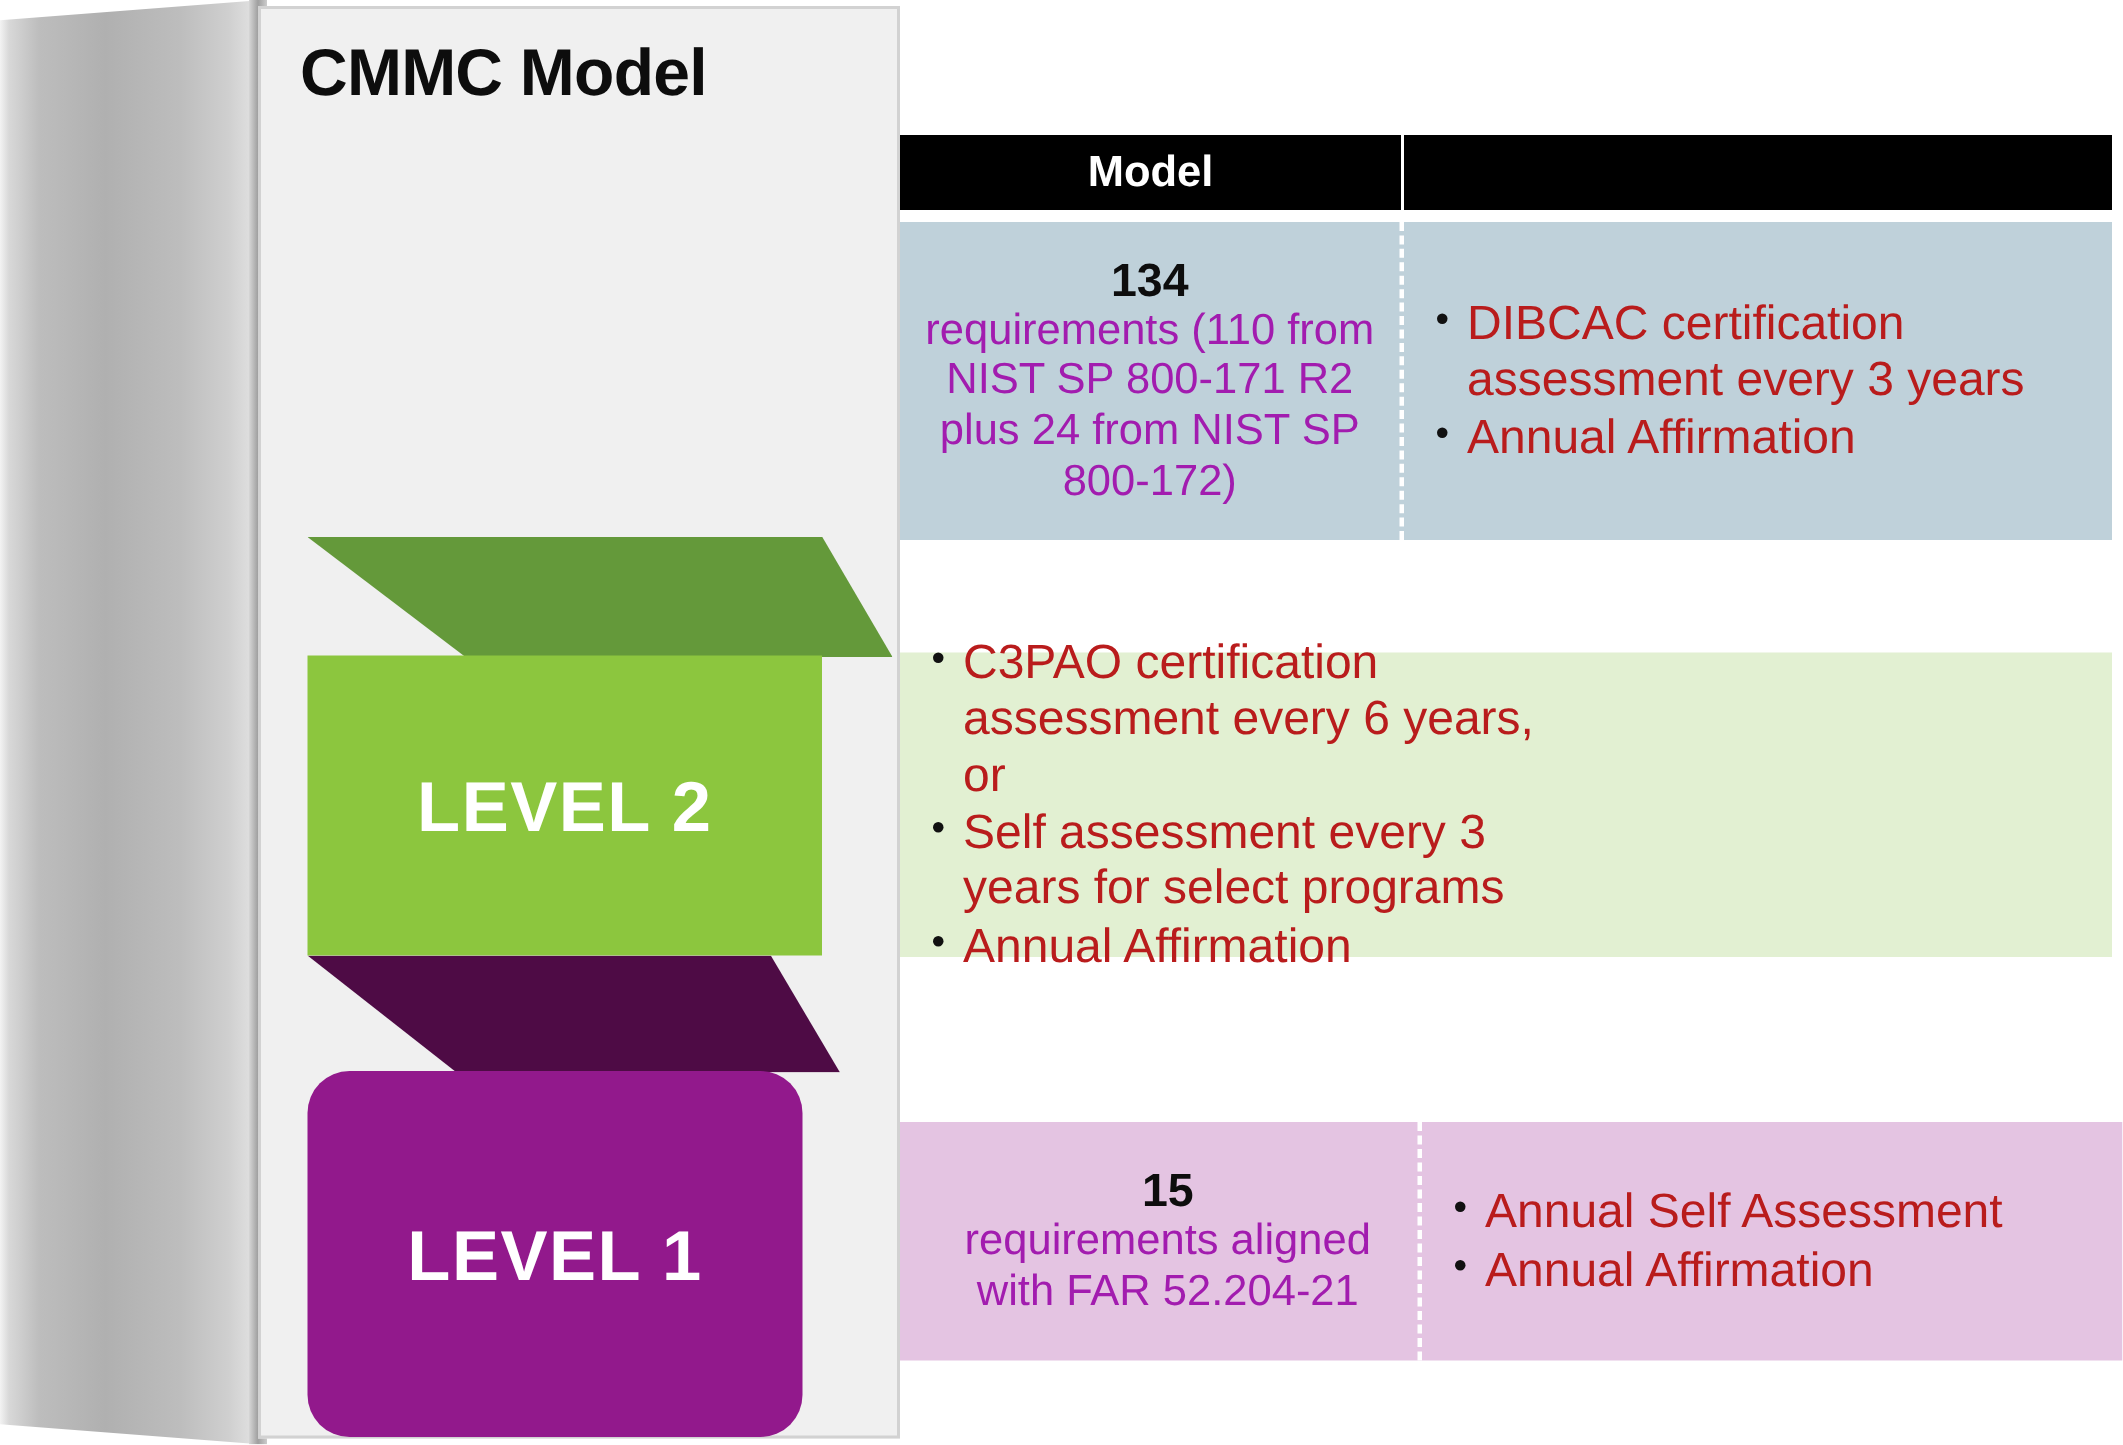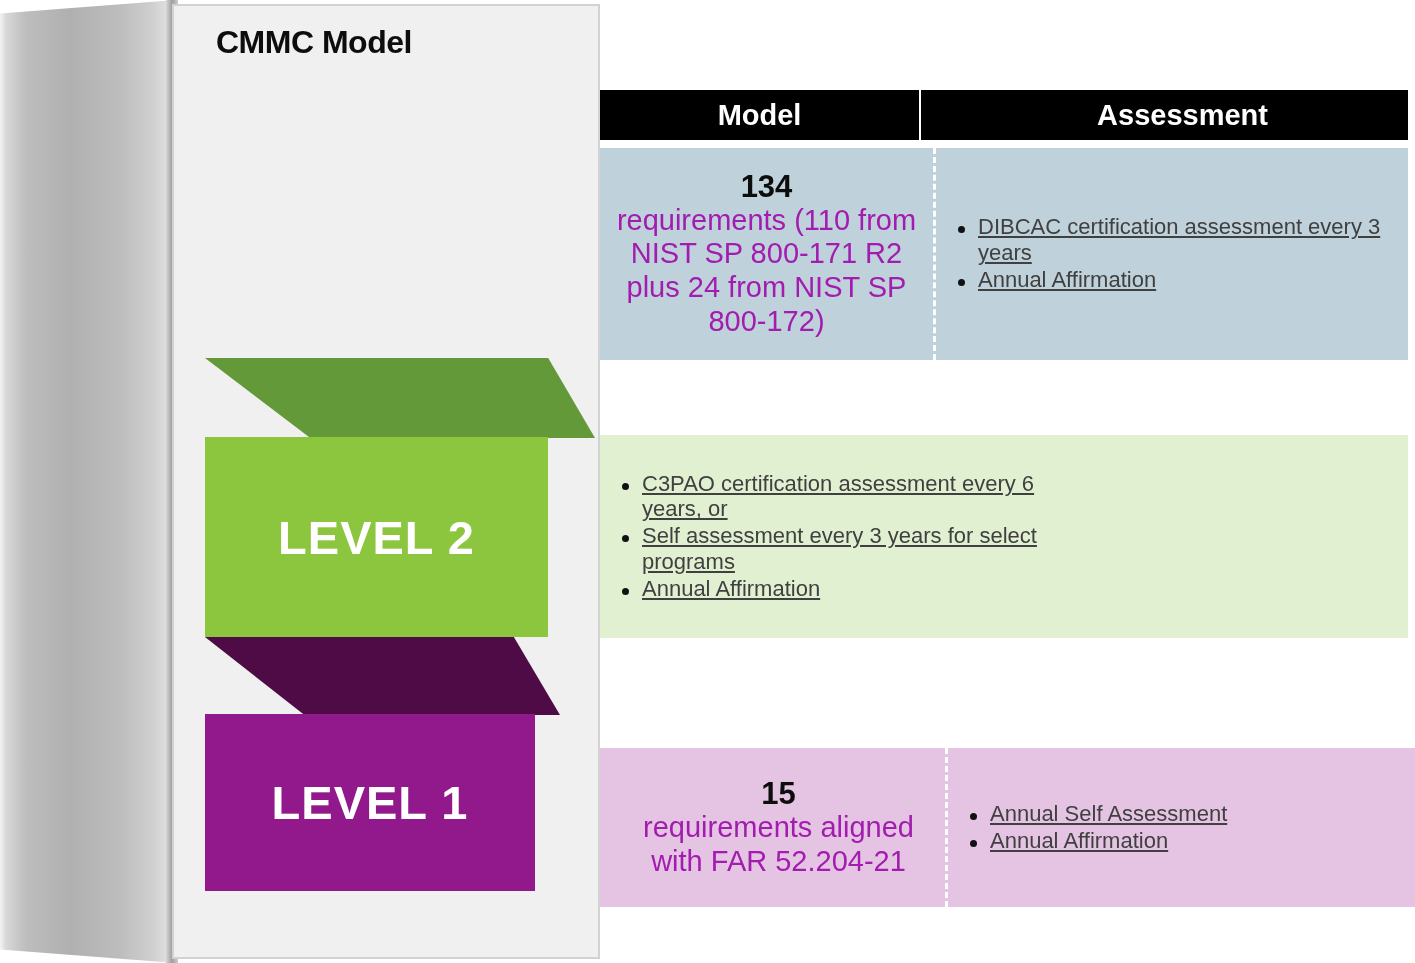--- a/index.html
+++ b/index.html
@@ -47,26 +47,25 @@
     width: 428px; height: 955px;
     background: #f0f0f0;
     border: 2px solid #d2d2d2;
     box-sizing: border-box;
   }
 
   
   .title {
     position: absolute;
     left: 200px; top: 24px;
-    font-size: 32px;
+    font-size: 44px;
     font-weight: bold;
     color: #0d0d0d;
     letter-spacing: -0.5px;
     white-space: nowrap;
-    margin-left: 16px;
   }
 
   
   .hdr {
     position: absolute;
     left: 600px; top: 90px;
     width: 808px; height: 50px;
     background: #000000;
     display: flex;
     gap: 36px;
@@ -119,26 +118,25 @@
     font-size: 29px;
     color: #a21caf;
     line-height: 1.16;
   }
   ul.bullets {
     margin: 0;
     padding-left: 26px;
     list-style: none;
   }
   ul.bullets li {
-    font-size: 22px;
-    color: #404040;
+    font-size: 32px;
+    color: #b91c1c;
     line-height: 1.17;
     position: relative;
     margin: 0 0 1px 0;
-    text-decoration: underline;
   }
   ul.bullets li:before {
     content: "";
     position: absolute;
     left: -20px;
     top: 12px;
     width: 7px; height: 7px;
     border-radius: 50%;
     background: #111111;
   }
@@ -167,21 +165,20 @@
     <div class="slab-side"></div>
     <div class="slab-edge"></div>
   </div>
 
   <div class="card"></div>
 
   <div class="title">CMMC Model</div>
 
   <div class="hdr">
     <div class="hdr-cell hdr-model">Model</div>
-    <div class="hdr-cell hdr-assess">Assessment</div>
   </div>
 
   <div class="row" id="row3" style="top: 148px; height: 212px; background: rgb(191, 209, 218);">
     <div class="row-model">
       <div class="m-count">134</div>
       <div class="m-desc">requirements (110 from NIST SP 800-171 R2 plus 24 from NIST SP 800-172)</div>
     </div>
     <div class="row-assess">
       <ul class="bullets">
         <li>DIBCAC certification assessment every 3 years</li>
@@ -208,15 +205,15 @@
       <div class="m-count">15</div>
       <div class="m-desc">requirements aligned with FAR 52.204-21</div>
     </div>
     <div class="row-assess">
       <ul class="bullets">
         <li>Annual Self Assessment</li>
         <li>Annual Affirmation</li>
       </ul>
     </div>
   </div>
-  <div class="lvl" id="lvl1" style="left: 205px; top: 714px; width: 330px; height: 177px; background: rgb(146, 25, 140);">LEVEL 1</div>
+  <div class="lvl" id="lvl1" style="left: 205px; top: 714px; width: 330px; height: 244px; background: rgb(146, 25, 140); border-radius: 28px;">LEVEL 1</div>
 
 </div>
 
 </body></html>

